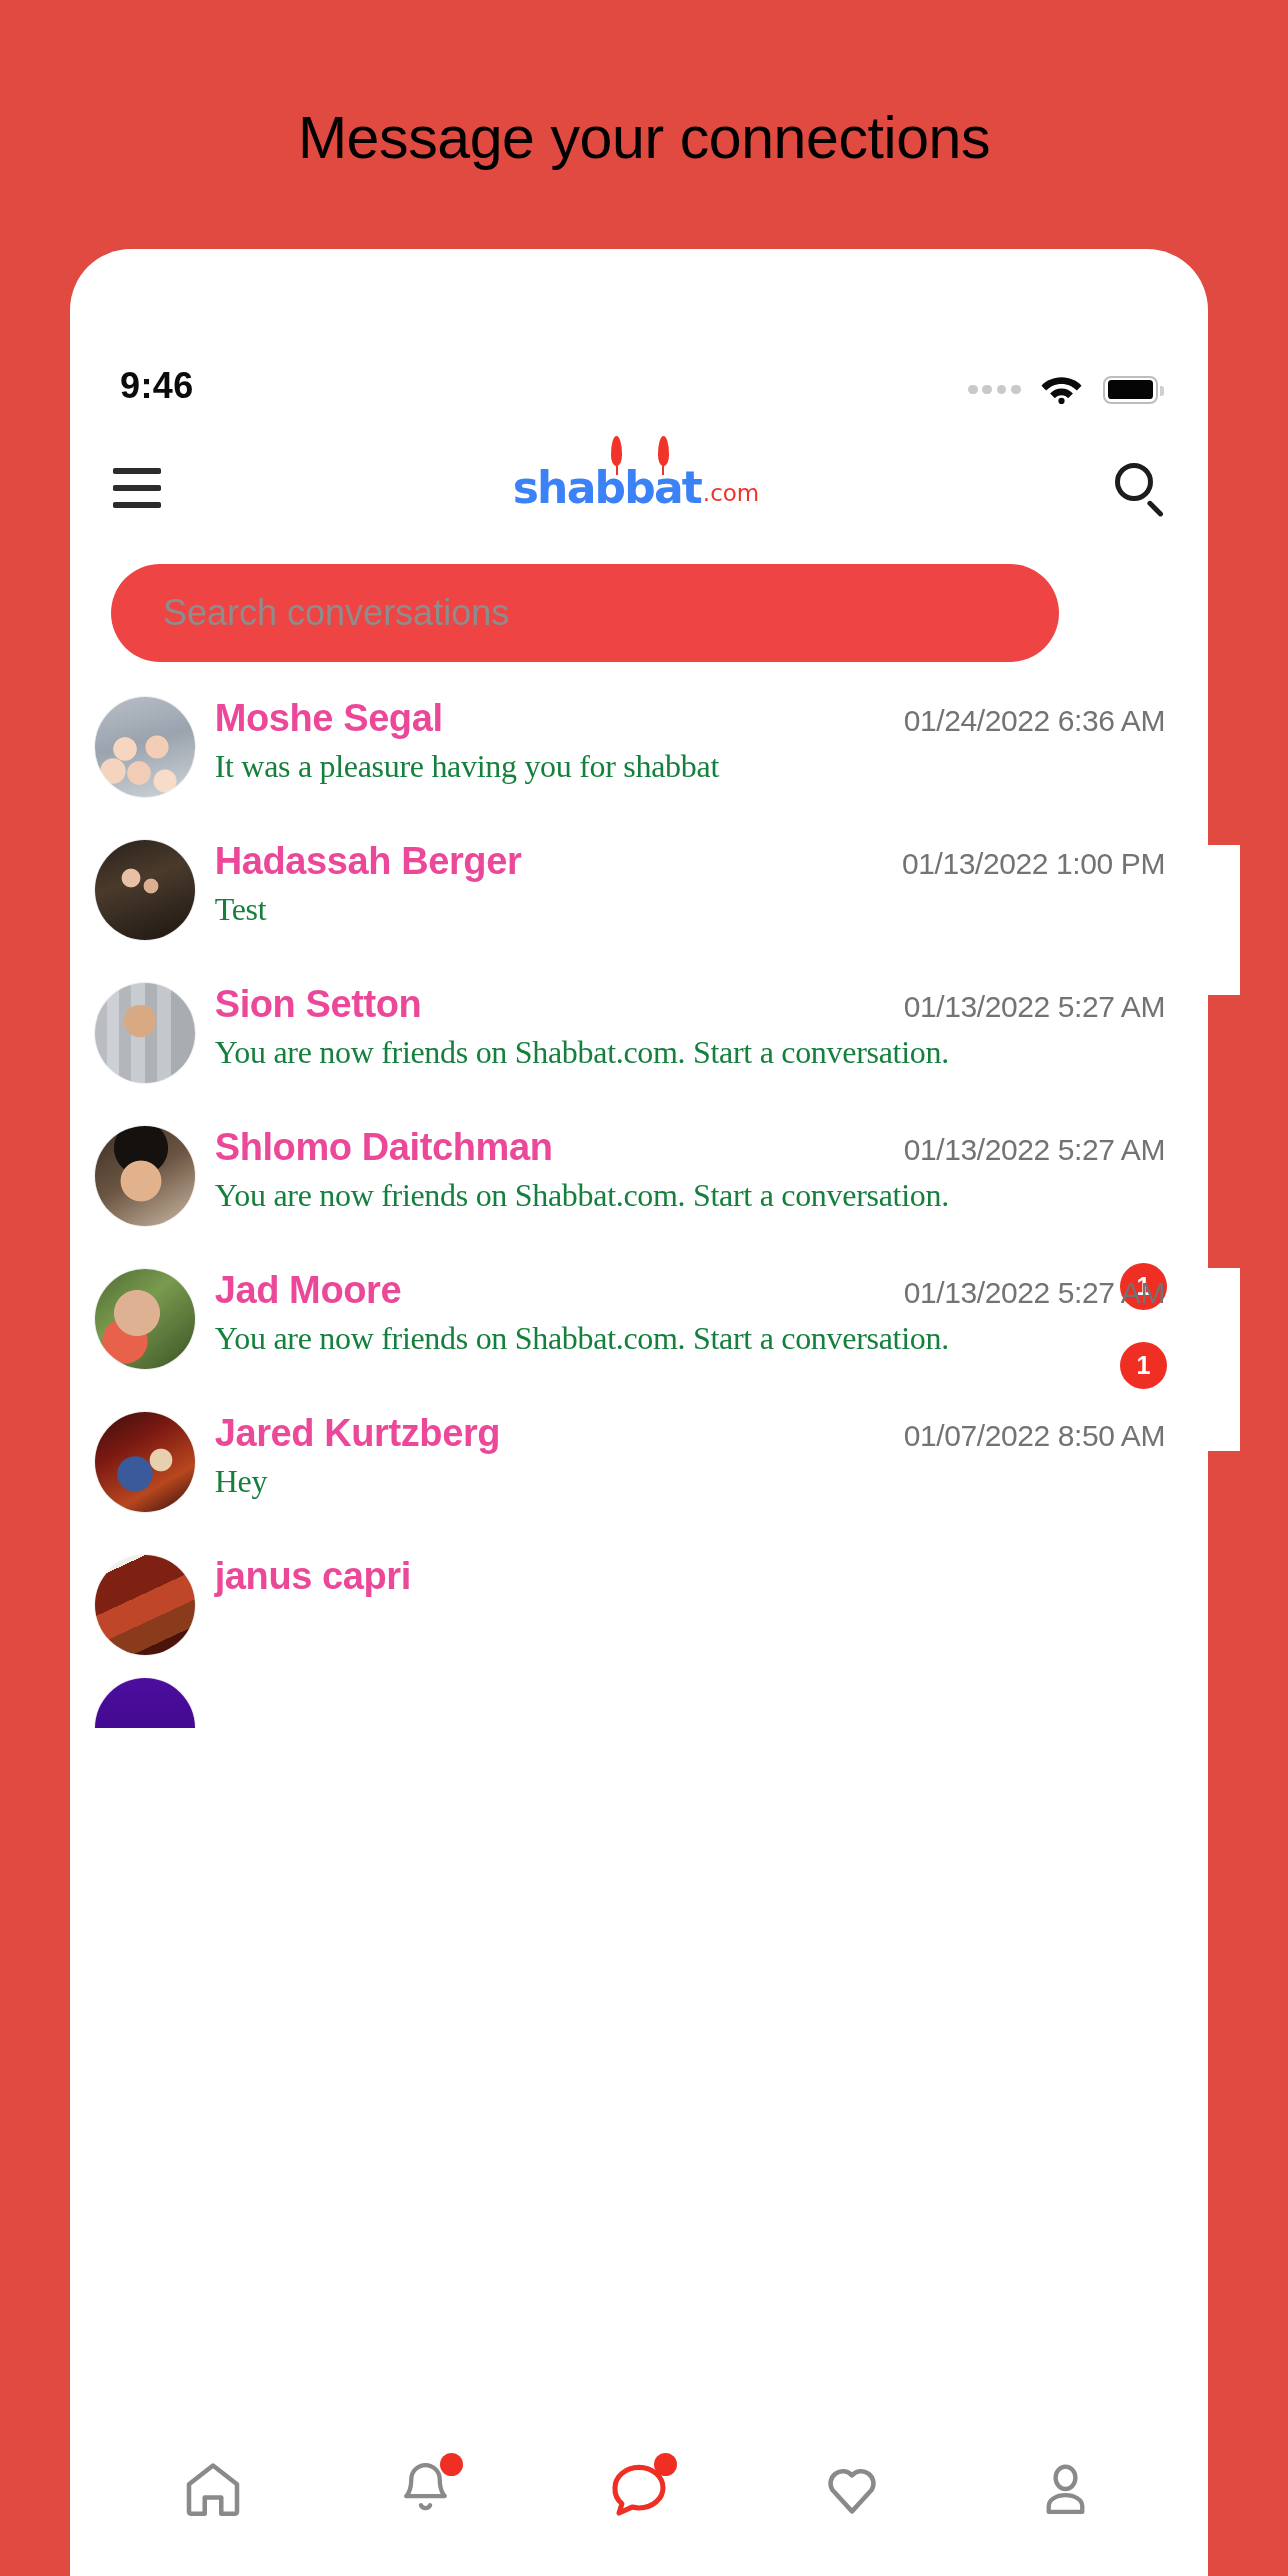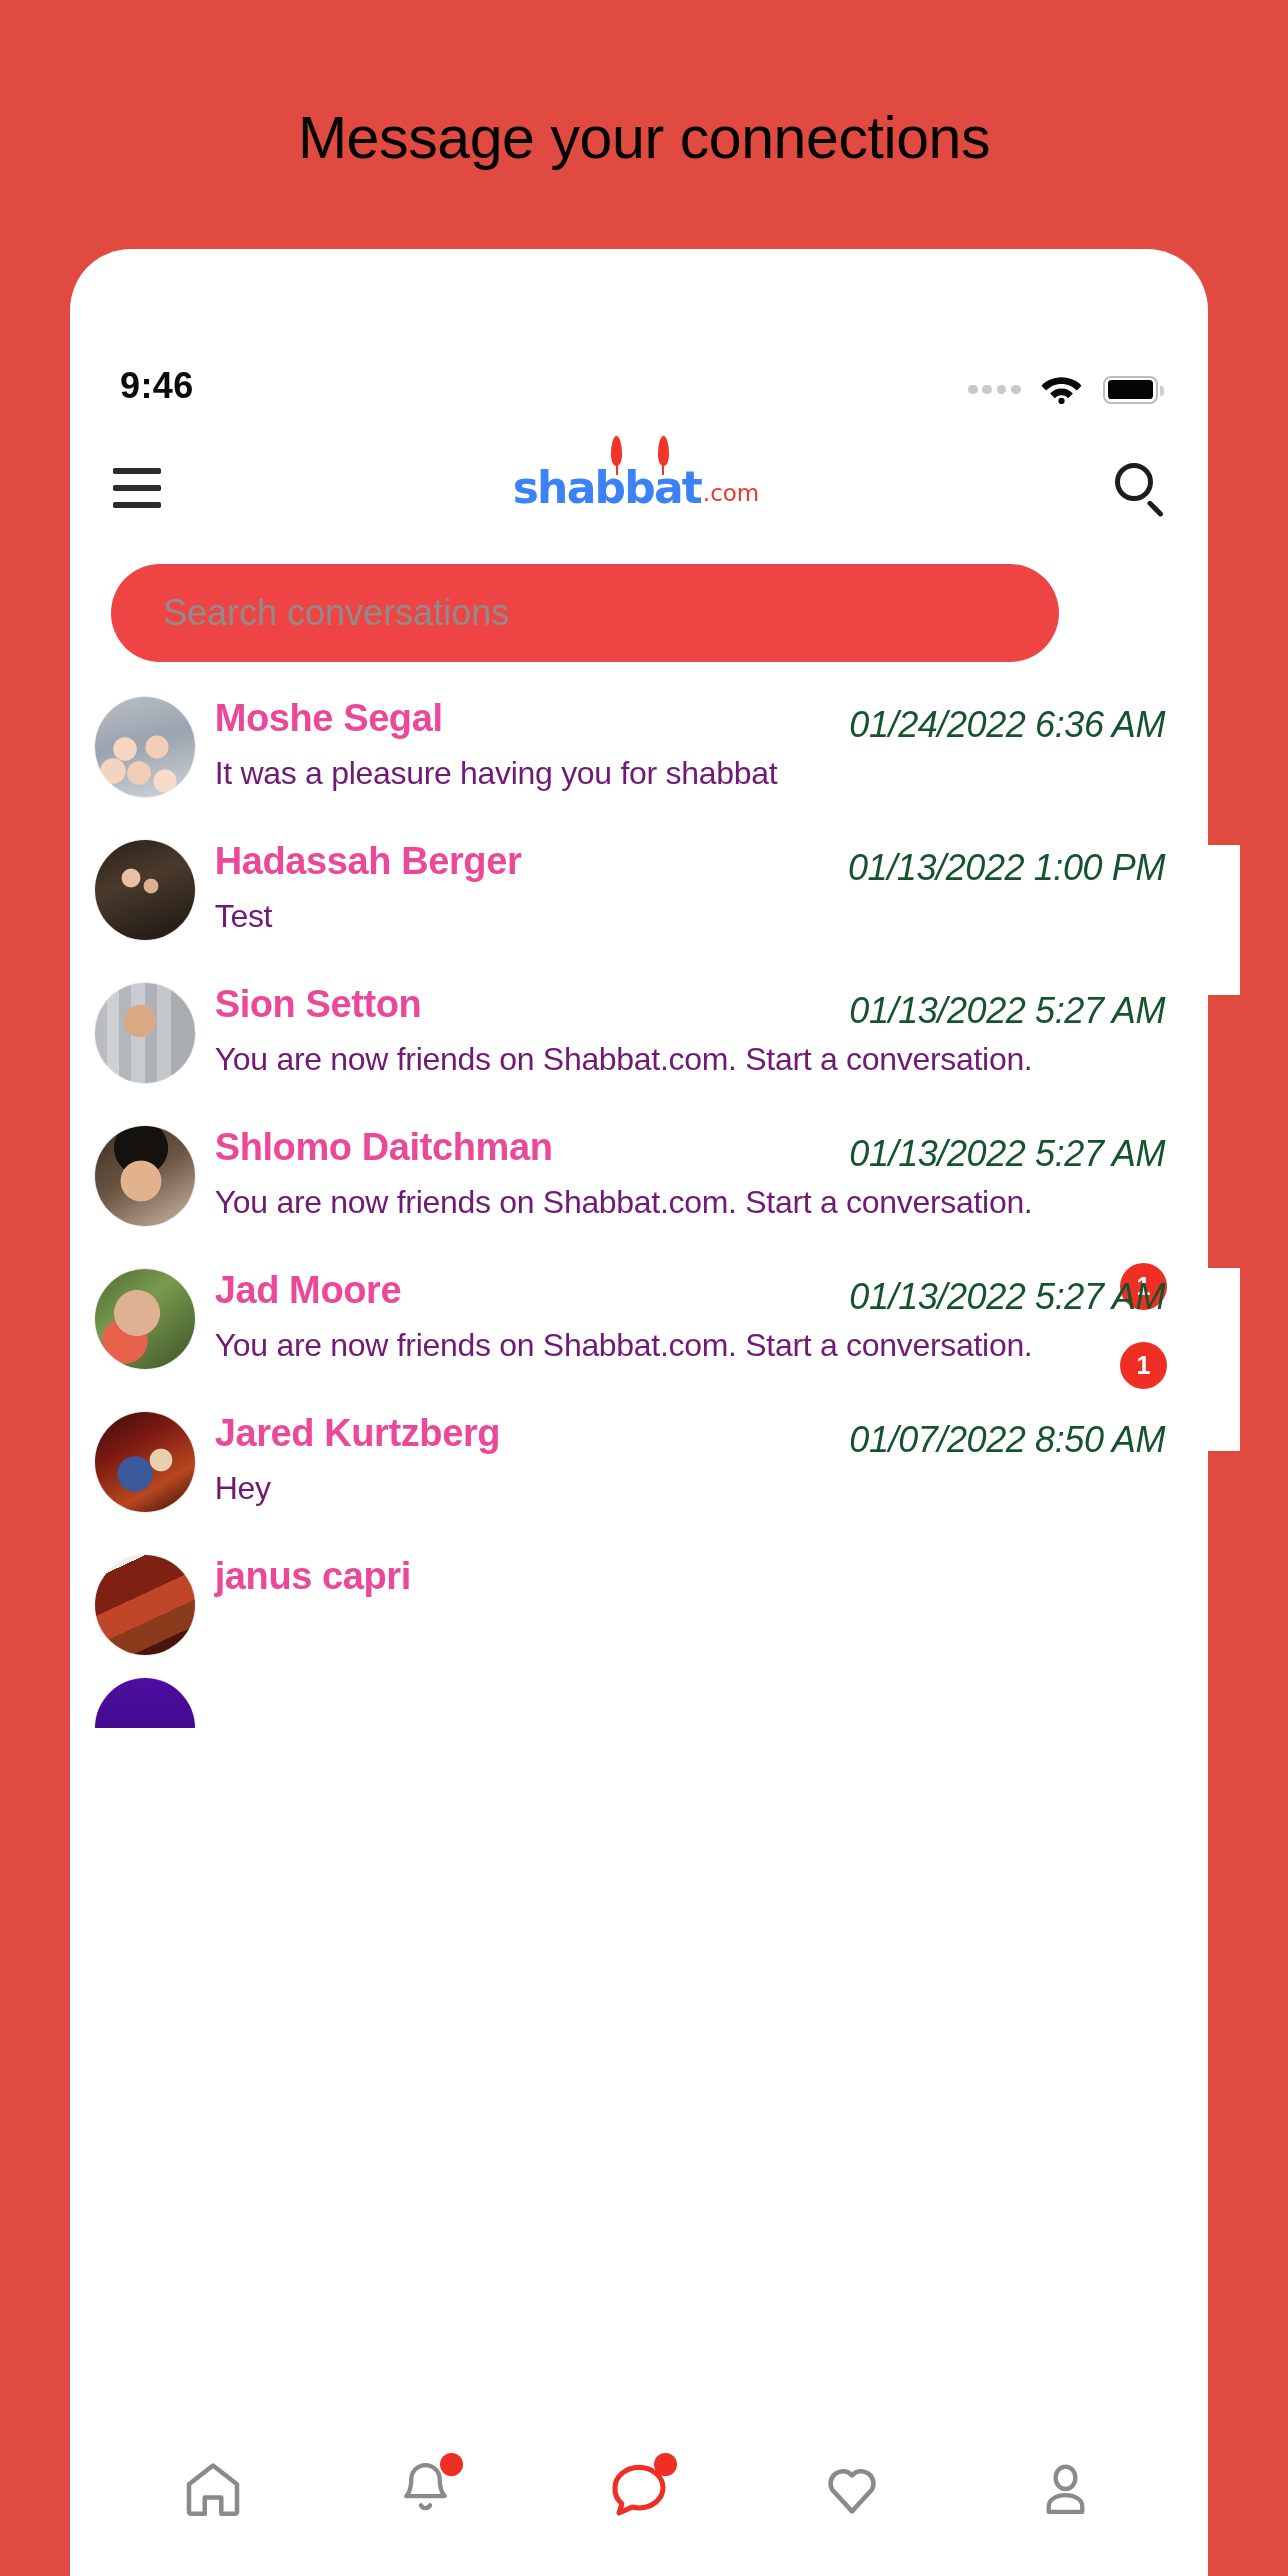--- a/index.html
+++ b/index.html
@@ -129,26 +129,26 @@
   .conv-body{ flex:1; min-width:0; padding-top:5.4px; }
   .conv-top{
     display:flex; align-items:flex-start; justify-content:space-between; gap:12.5px;
   }
   .conv-name{
     font-size:38px; font-weight:bold; color:#ec4899;
     line-height:1.12; letter-spacing:-0.4px;
     max-width:420px;
   }
   .conv-time{
-    font-size:36px; color:#14532d; white-space:nowrap;
-    padding-top:7.2px; letter-spacing:-0.4px;font-style:italic;
+    font-size:30px; color:#737373; white-space:nowrap;
+    padding-top:7.2px; letter-spacing:-0.4px;
   }
   .conv-preview{
-    font-size:32px; color:#701a75; line-height:1.28;
-    margin-top:7.2px; padding-right:64px; letter-spacing:-0.3px;
+    font-size:32px; color:#15803d; line-height:1.28;
+    margin-top:7.2px; padding-right:64px; letter-spacing:-0.3px;font-family:Liberation Serif, serif;
   }
   .unread-badge{
     position:absolute; right:41px;
     width:47px; height:47px; border-radius:50%;
     background:#ef2e24; color:#ffffff;
     display:flex; align-items:center; justify-content:center;
     font-size:25px; font-weight:600;
   }
   .conv-row.r-shlomo .unread-badge{ top:157px; }
   .conv-row.r-jad .unread-badge{ top:93px; }

